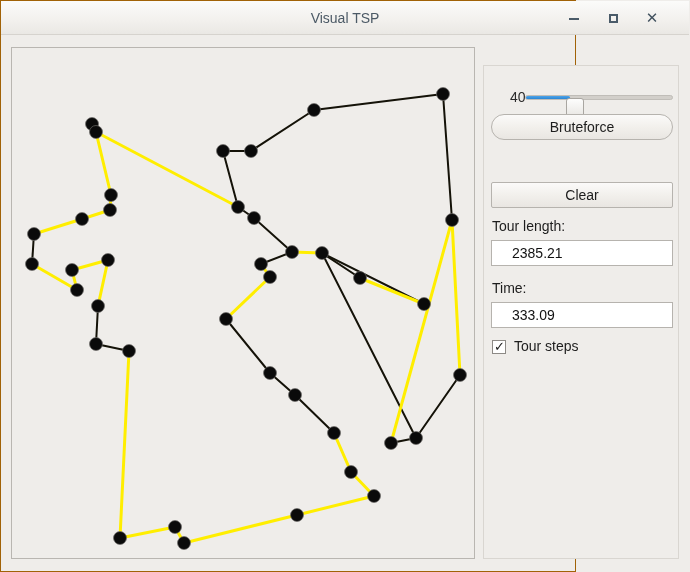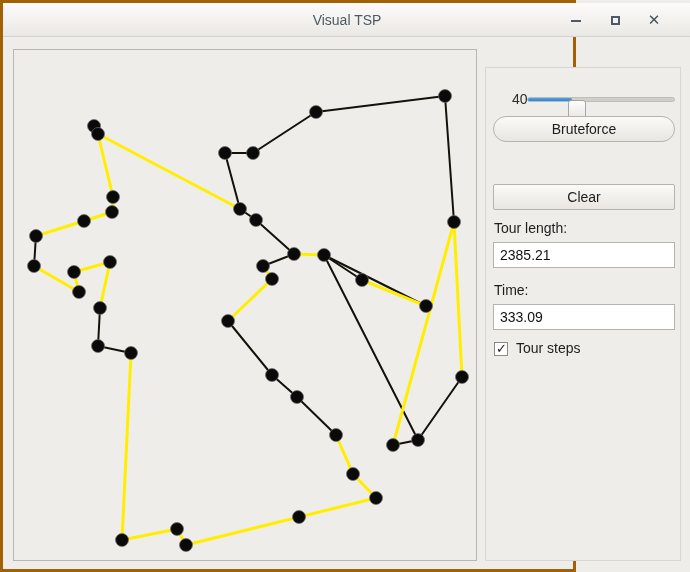--- a/index.html
+++ b/index.html
@@ -4,21 +4,21 @@
 <style>
   html,body{margin:0;padding:0;}
   body{
     width:690px;height:572px;overflow:hidden;
     font-family:"Liberation Sans","DejaVu Sans",sans-serif;
     background:#efedea;
   }
   #app{
     position:relative;width:576px;height:572px;
     background:#efedea;
-    border:3px solid #a16207;
+    border:1px solid #a16207;
     box-sizing:border-box;
   }
   
   #titlebar{
     position:absolute;left:0;top:0;width:688px;height:34px;
     background:linear-gradient(to bottom,#fbfbfa 0%,#f2f0ed 60%,#eae8e4 100%);
     border-bottom:1px solid #d6d3ce;
     box-sizing:border-box;
   }
   #title-text{
@@ -79,21 +79,21 @@
   #btn-little{top:82px;}
   #btn-clear{top:116px;}
   .plabel{
     position:absolute;left:8px;font-size:14px;color:#1d1d1d;
   }
   #label-tour{top:152px;}
   #label-time{top:214px;}
   .pfield{
     position:absolute;left:7px;width:182px;height:26px;
     background:#ffffff;border:1px solid #b6b3ae;box-sizing:border-box;
-    font-size:14px;color:#111;line-height:24px;padding-left:6px;
+    font-size:14px;color:#111;line-height:24px;padding-left:20px;
   }
   #field-tour{top:174px;}
   #field-time{top:236px;}
   #checkbox-row{position:absolute;left:8px;top:272px;height:20px;}
   #checkbox-box{
     position:absolute;left:0;top:2px;width:14px;height:14px;
     background:#fff;border:1px solid #8d8a86;box-sizing:border-box;
   }
   #checkbox-mark{
     position:absolute;left:1px;top:-2px;font-size:13px;color:#1a1a1a;line-height:16px;

